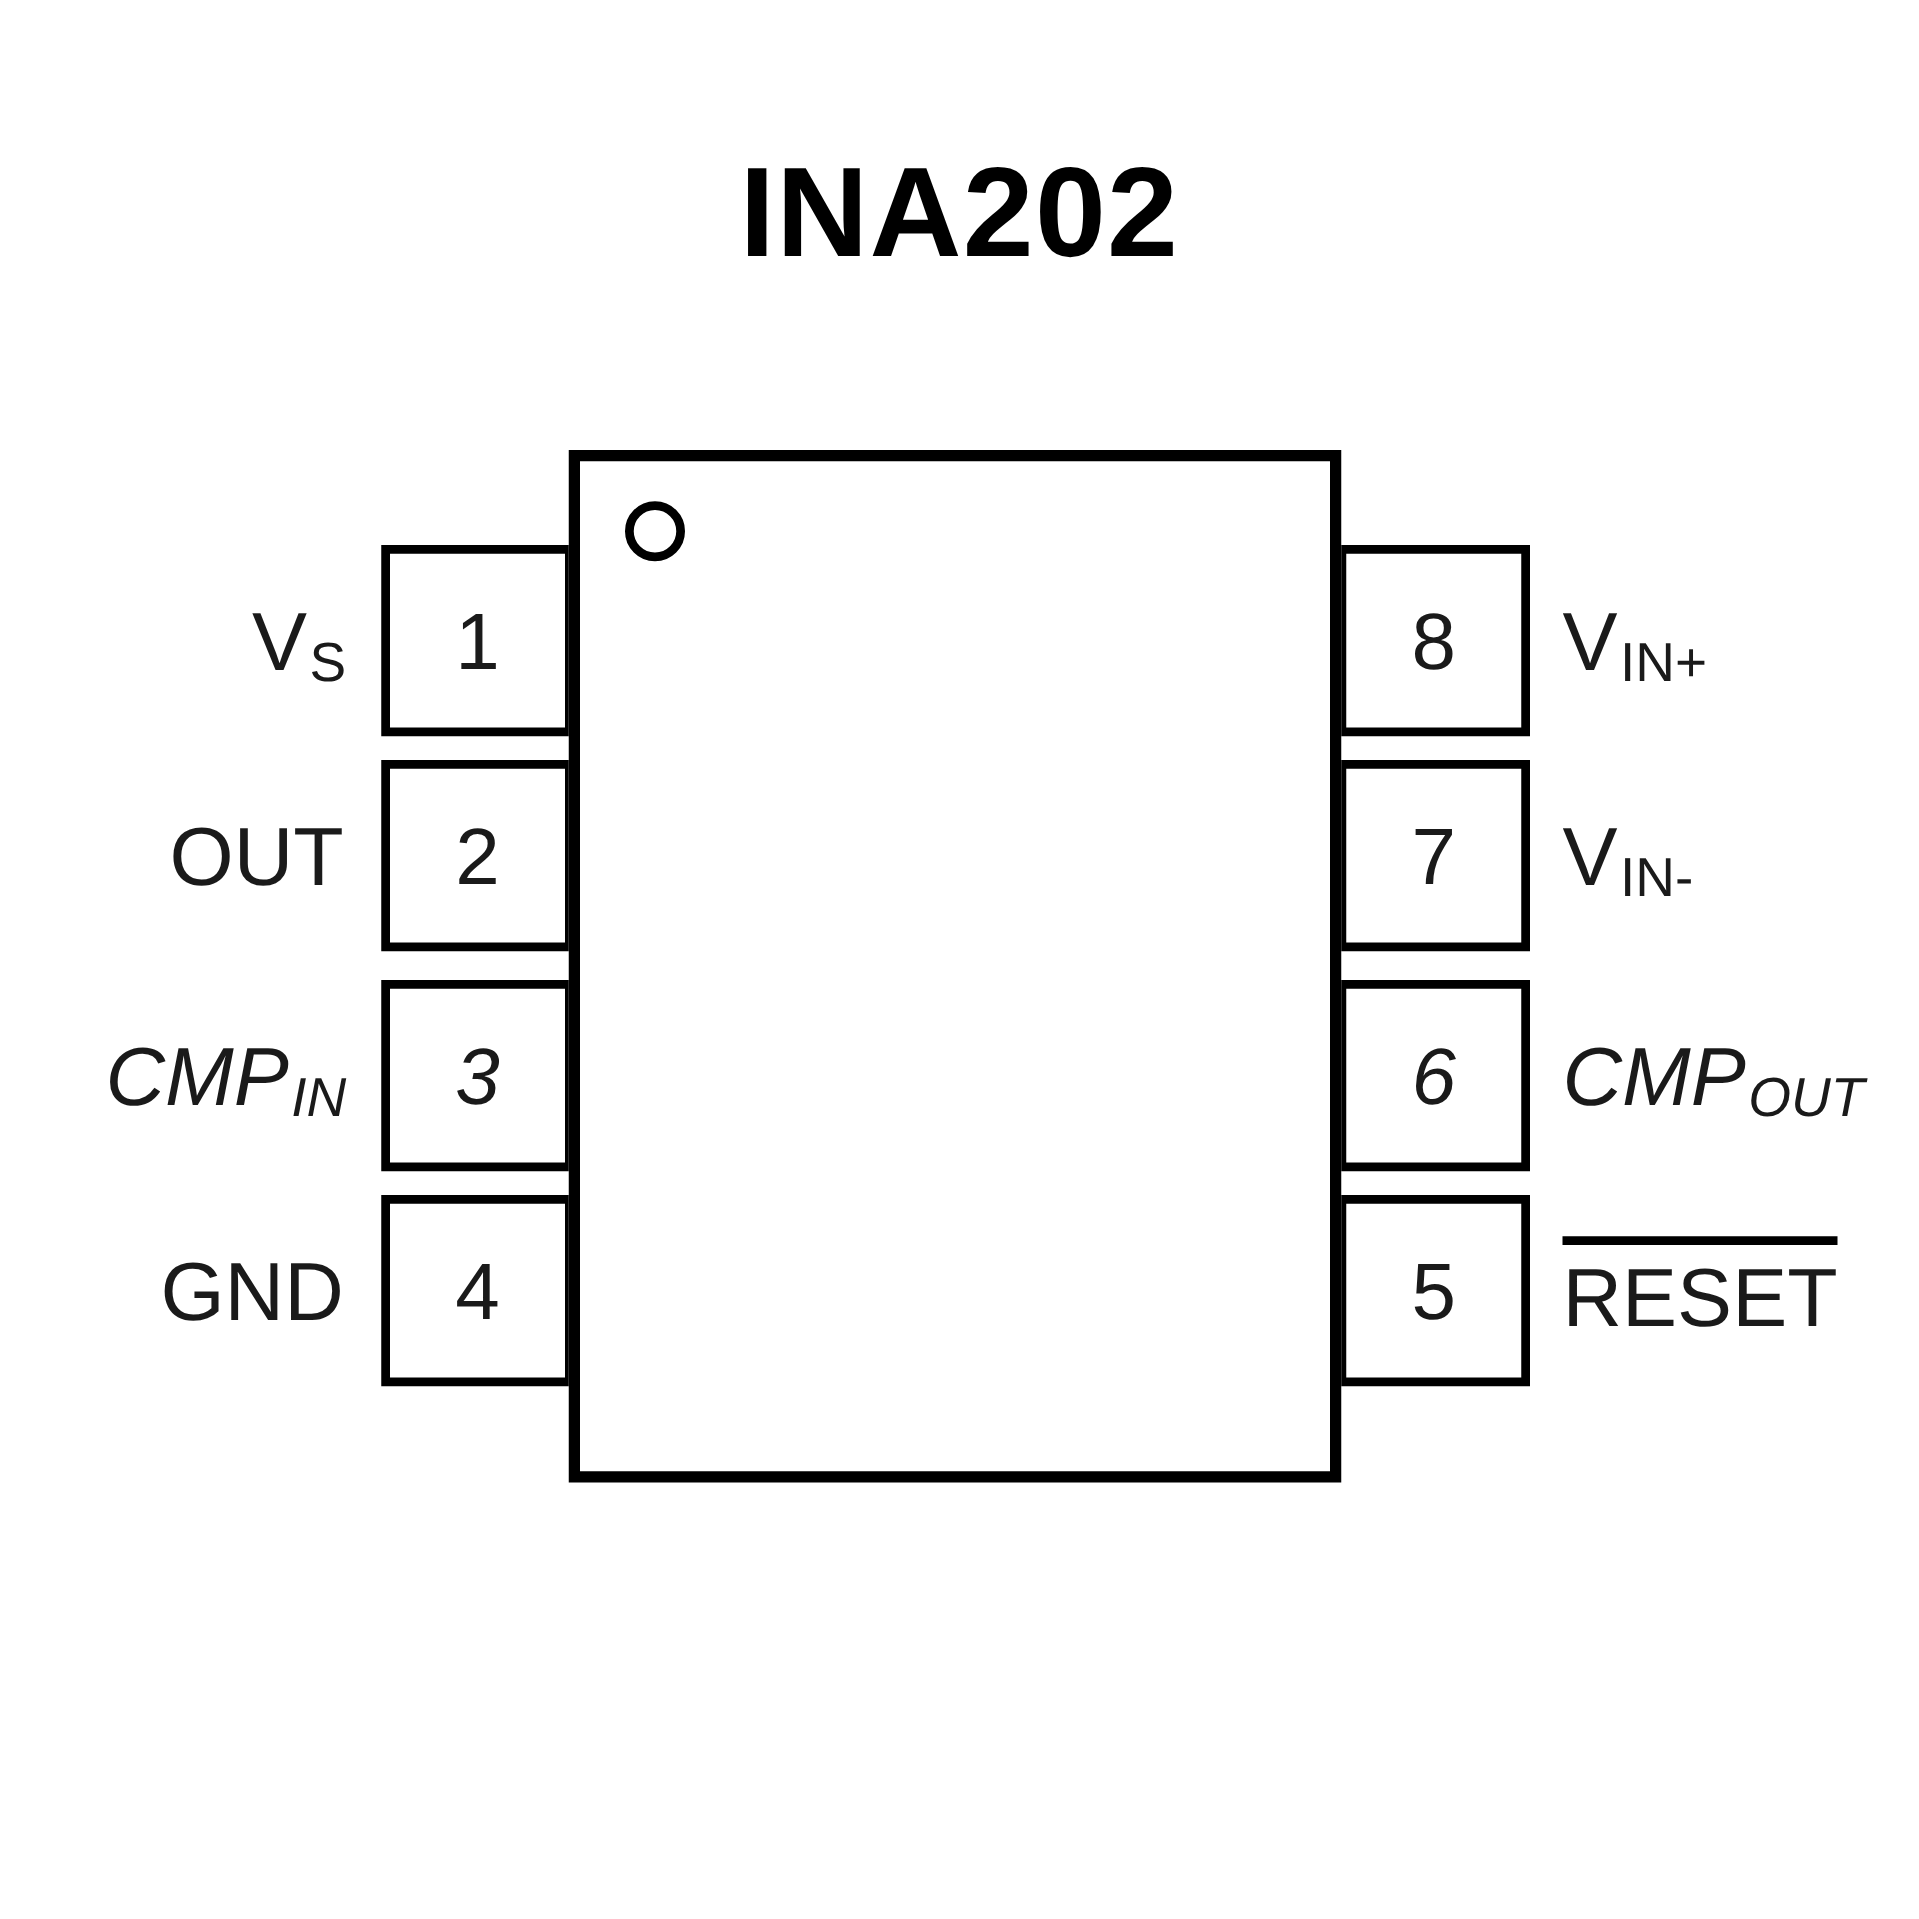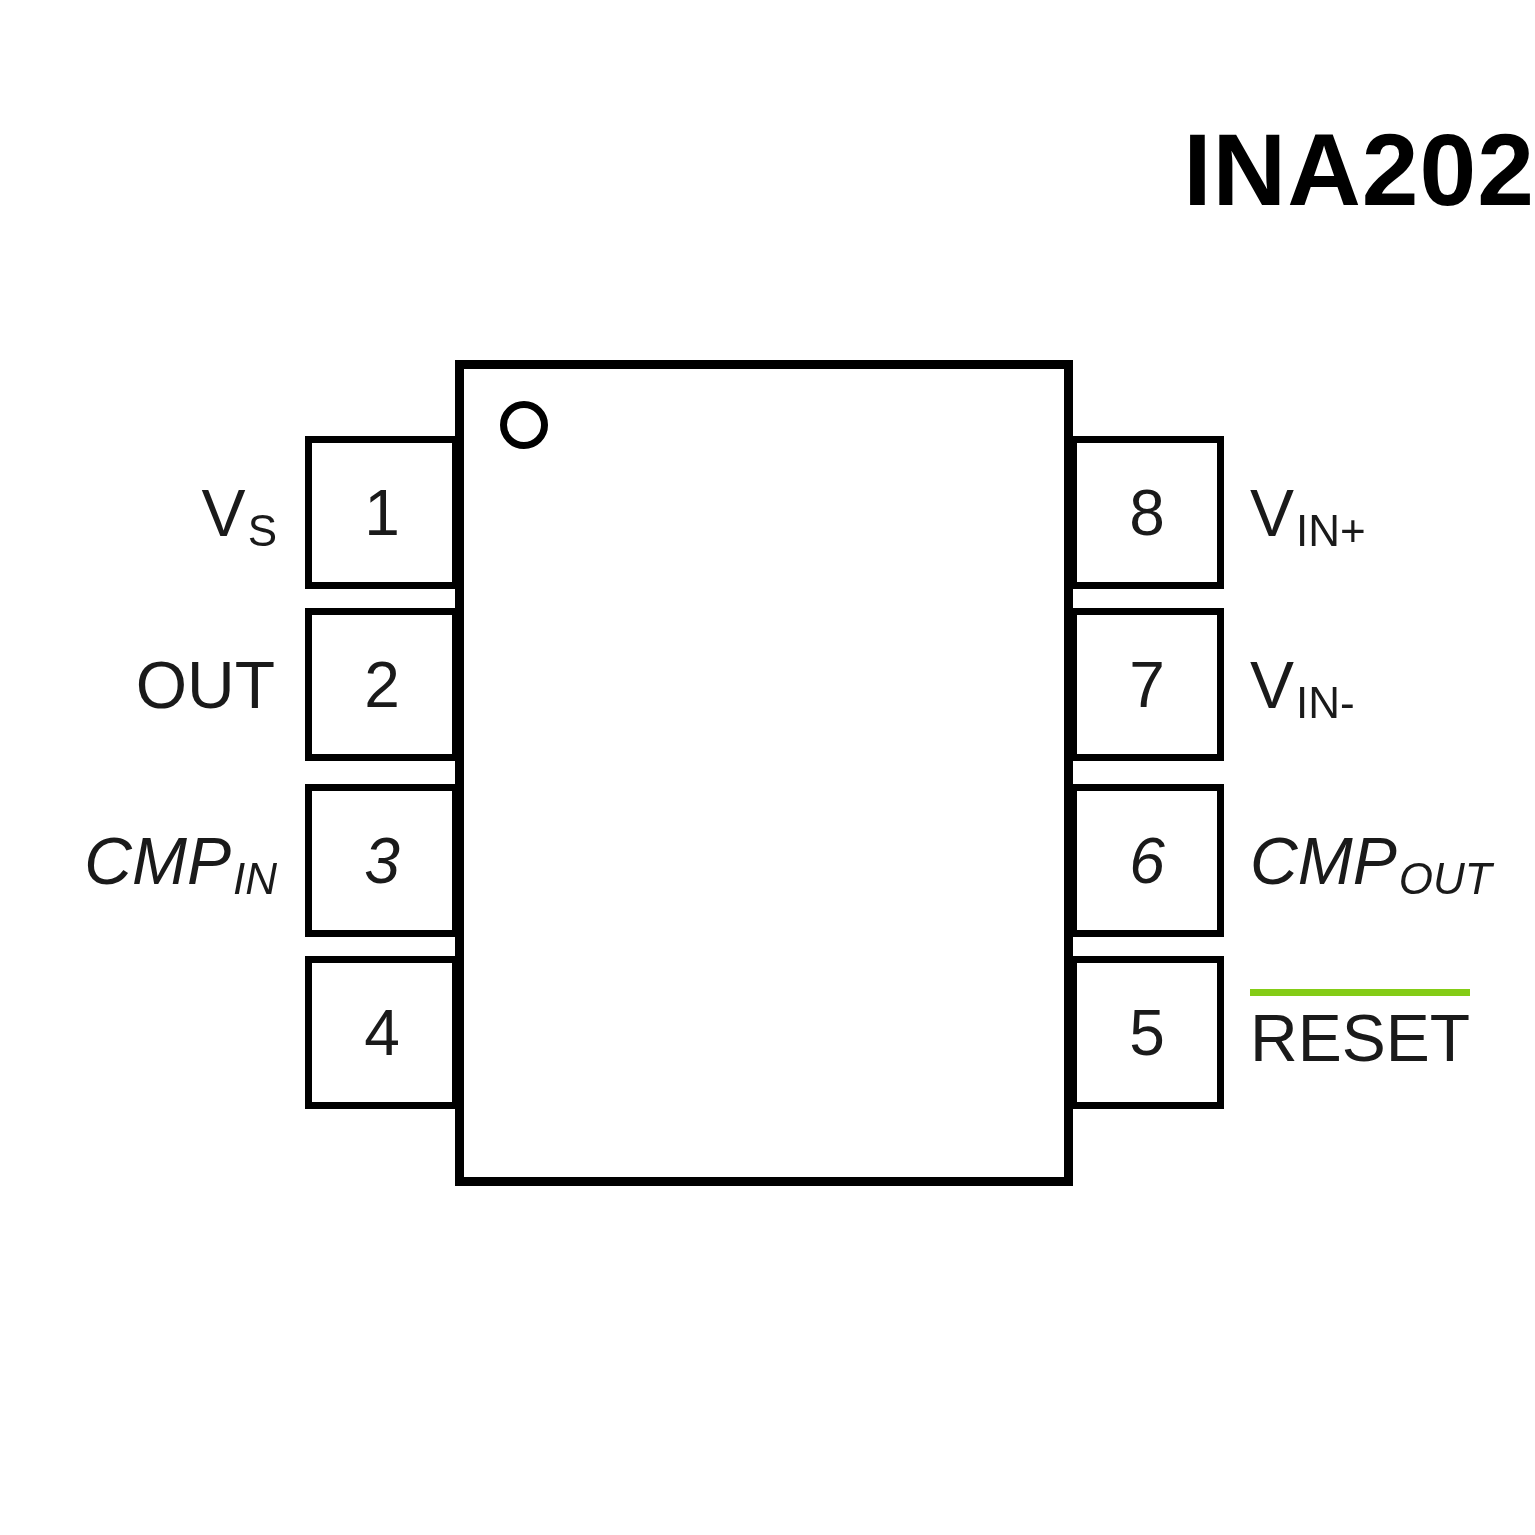--- a/index.html
+++ b/index.html
@@ -14,21 +14,21 @@
     background: #ffffff;
     font-family: "Liberation Sans", sans-serif;
     color: #1a1a1a;
     overflow: hidden;
   }
   .title {
     position: absolute;
     top: 112px;
     left: 0;
     width: 100%;
-    text-align: right;
+    text-align: center;
     font-size: 102px;
     font-weight: bold;
     letter-spacing: 1px;
     color: #000000;
   }
   .chip-body {
     position: absolute;
     left: 455px;
     top: 360px;
     width: 618px;
@@ -88,21 +88,21 @@
   }
   .pin-label sub {
     font-size: 44px;
     line-height: 1;
     position: relative;
     top: 18px;
     left: 2px;
   }
   .overline-text {
     display: inline-block;
-    border-top: 7px solid #84cc16;
+    border-top: 7px solid #000000;
     padding-top: 4px;
   }
 </style>
 </head>
 <body>
 
 <div class="canvas">
 
   <div class="title">INA202</div>
 
@@ -110,20 +110,24 @@
     <span>V</span>
       <sub>S</sub>
   </div>
   <div class="pin-label side-left row-b">
     <span>OUT</span>
       <sub></sub>
   </div>
   <div class="pin-label side-left row-c">
     <span>CMP</span>
       <sub>IN</sub>
+  </div>
+  <div class="pin-label side-left row-d">
+    <span>GND</span>
+      <sub></sub>
   </div>
 
   <div class="pin-box side-left row-a">
     <span>1</span>
   </div>
   <div class="pin-box side-left row-b">
     <span>2</span>
   </div>
   <div class="pin-box side-left row-c">
     <span>3</span>

